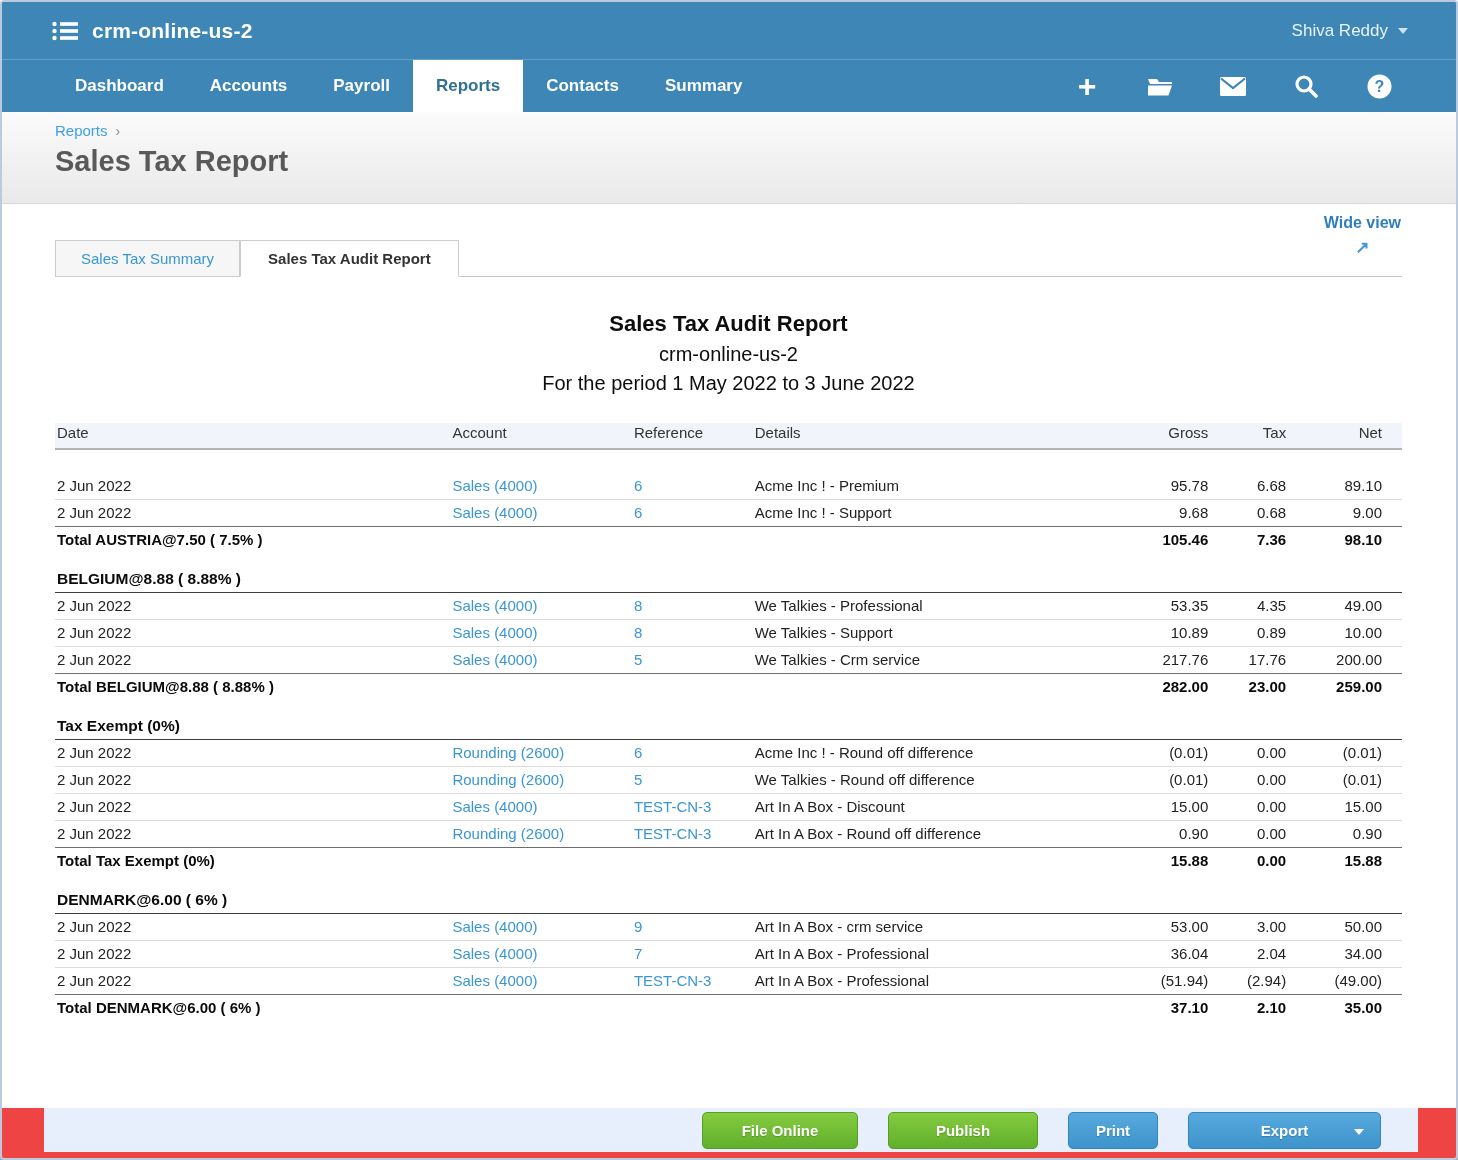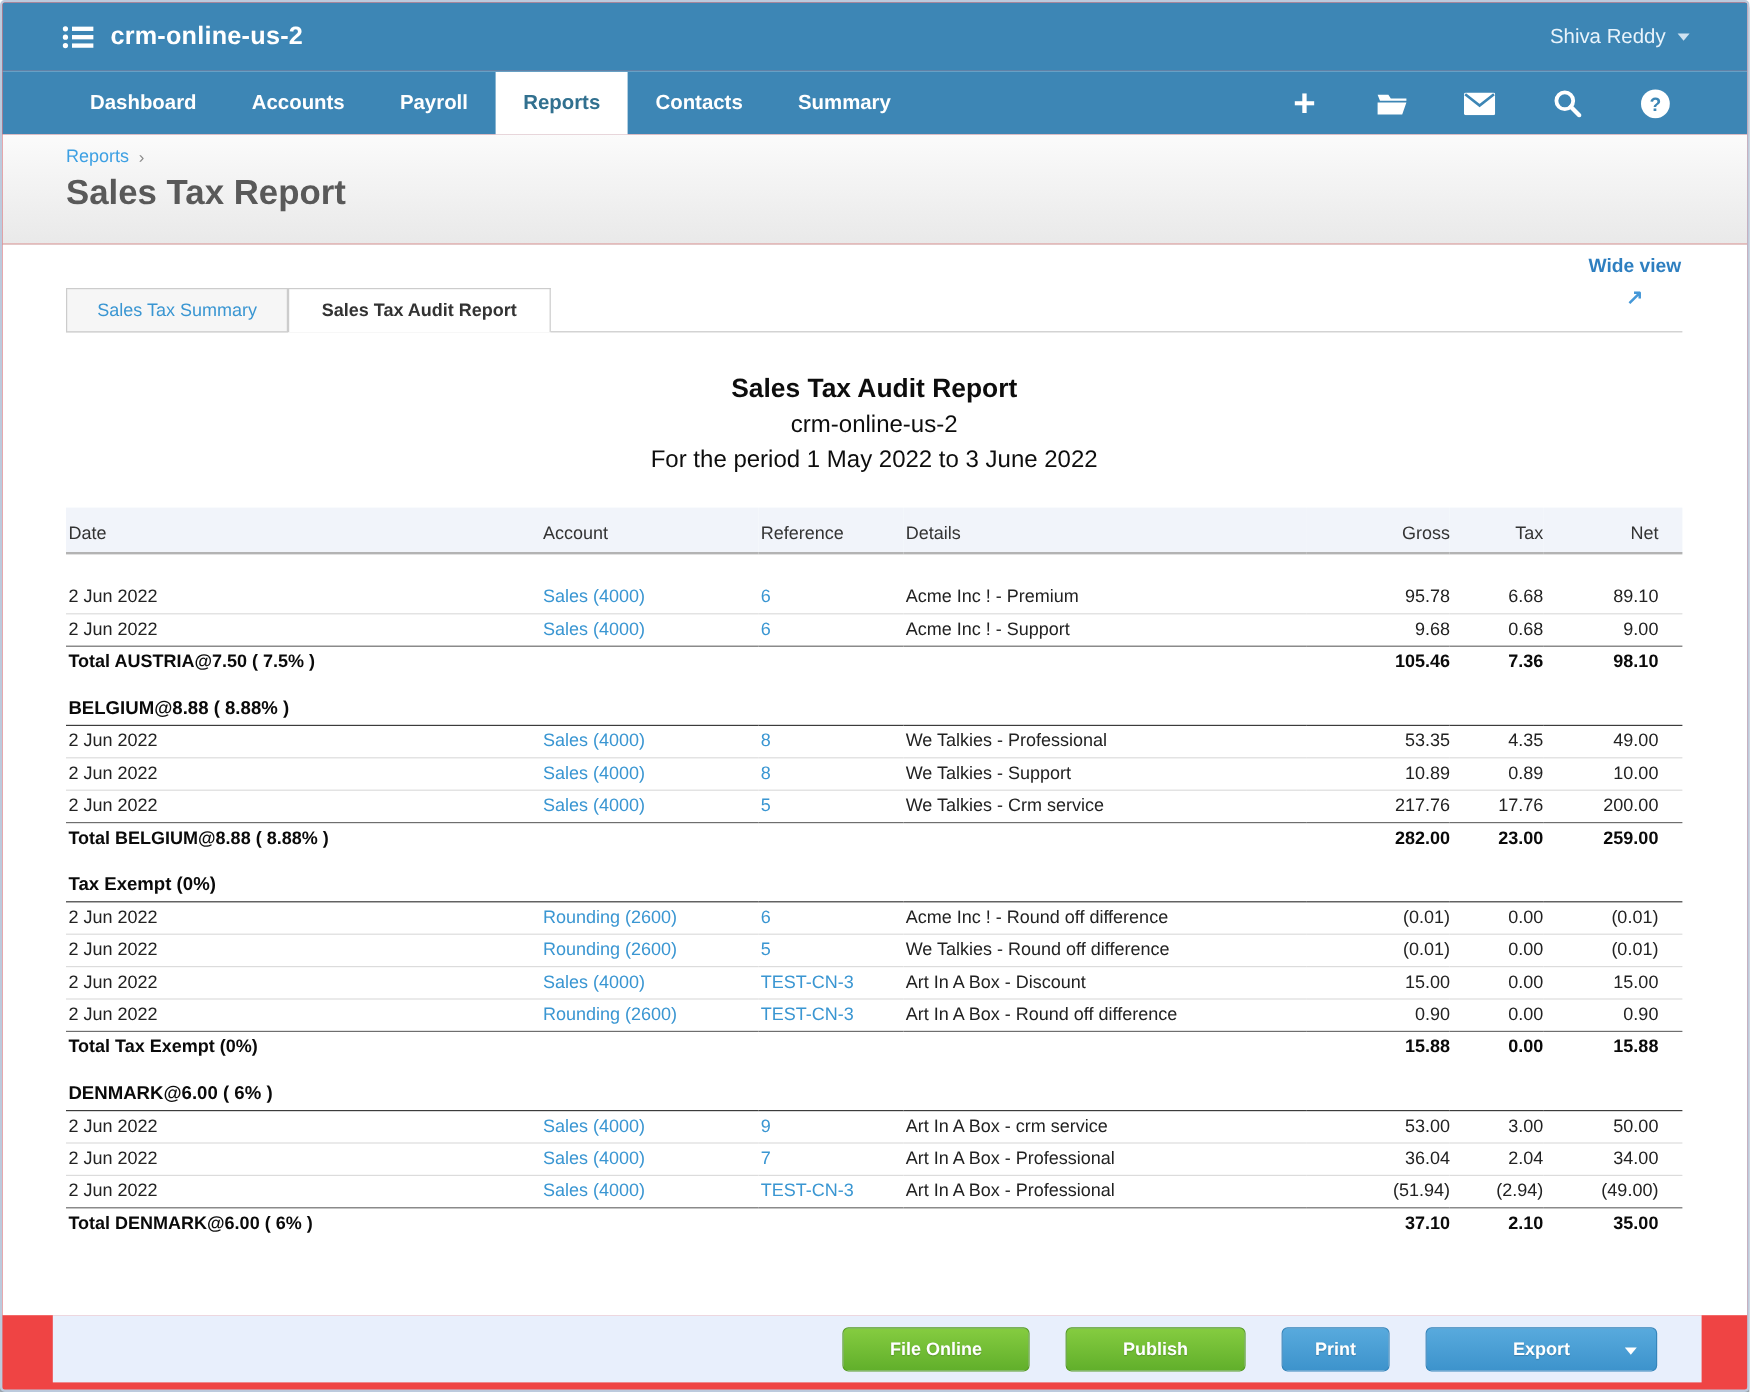--- a/index.html
+++ b/index.html
@@ -63,36 +63,36 @@
     color:#333; font-weight:bold; padding:9px 27px;
   }
   .report-head { text-align:center; margin-top:34px; color:#0d0d0d; }
   .report-title { font-size:22px; font-weight:bold; }
   .report-org { font-size:20px; margin-top:6px; font-weight:normal; }
   .report-period { font-size:20px; margin-top:6px; font-weight:normal; }
   
   table.report { width:100%; border-collapse:collapse; margin-top:28px; font-size:15px; color:#222; }
   table.report th {
     background:#f1f4fa; font-weight:normal; color:#333; text-align:left;
-    padding:13px 0 7px 2px; border-bottom:2px solid #b3b3b3; font-size:15px;
+    padding:1px 0 7px 2px; border-bottom:2px solid #b3b3b3; font-size:15px;
   }
   table.report th.num { text-align:right; }
   td { padding:4px 0 4px 2px; line-height:18px; vertical-align:middle; }
   .num { text-align:right; padding-right:0; }
   .net-col { padding-right:20px !important; }
   tr.spacer-lg td { height:24px; padding:0; border:none; }
   tr.spacer-sm td { height:12px; padding:0; border:none; }
   tr.section-head td { font-weight:bold; font-size:15.5px; color:#0a0a0a; border-bottom:1px solid #3c3c3c; padding-top:5px; }
   tr.data td { border-bottom:1px solid #dcdcdc; }
   tr.data.last td { border-bottom:none; }
   tr.total td { border-top:1px solid #6e6e6e; font-weight:bold; color:#0a0a0a; }
   a.cell-link { color:#3a96d2; text-decoration:none; cursor:pointer; }
   
   .footer-band {
-    flex:0 0 auto; margin:0 38px 6px 42px; height:56px;
+    flex:0 0 auto; margin:0 38px 6px 42px; height:44px;
     background:#e8effc;
     display:flex; align-items:center; justify-content:flex-end;
     gap:30px; padding-right:37px;
   }
   .btn {
     height:37px; border-radius:5px; color:#fff; font-weight:bold; font-size:15px;
     display:flex; align-items:center; justify-content:center; cursor:pointer;
     text-shadow:0 1px 1px rgba(0,0,0,0.2); position:relative;
   }
   .btn.green { background:linear-gradient(#85cc40, #61af2b); border:1px solid #579d26; }

